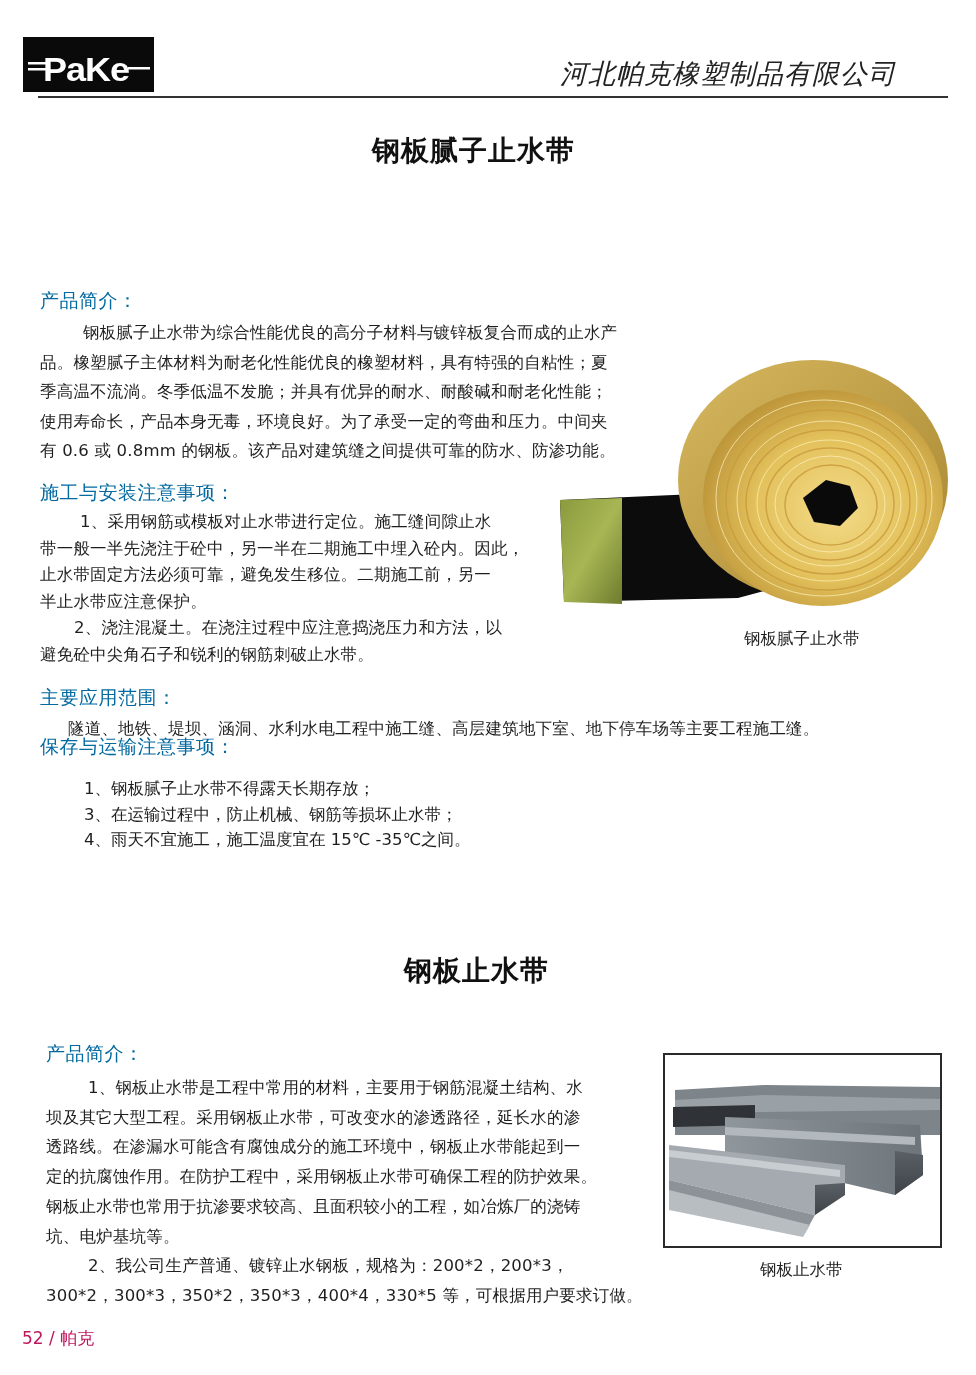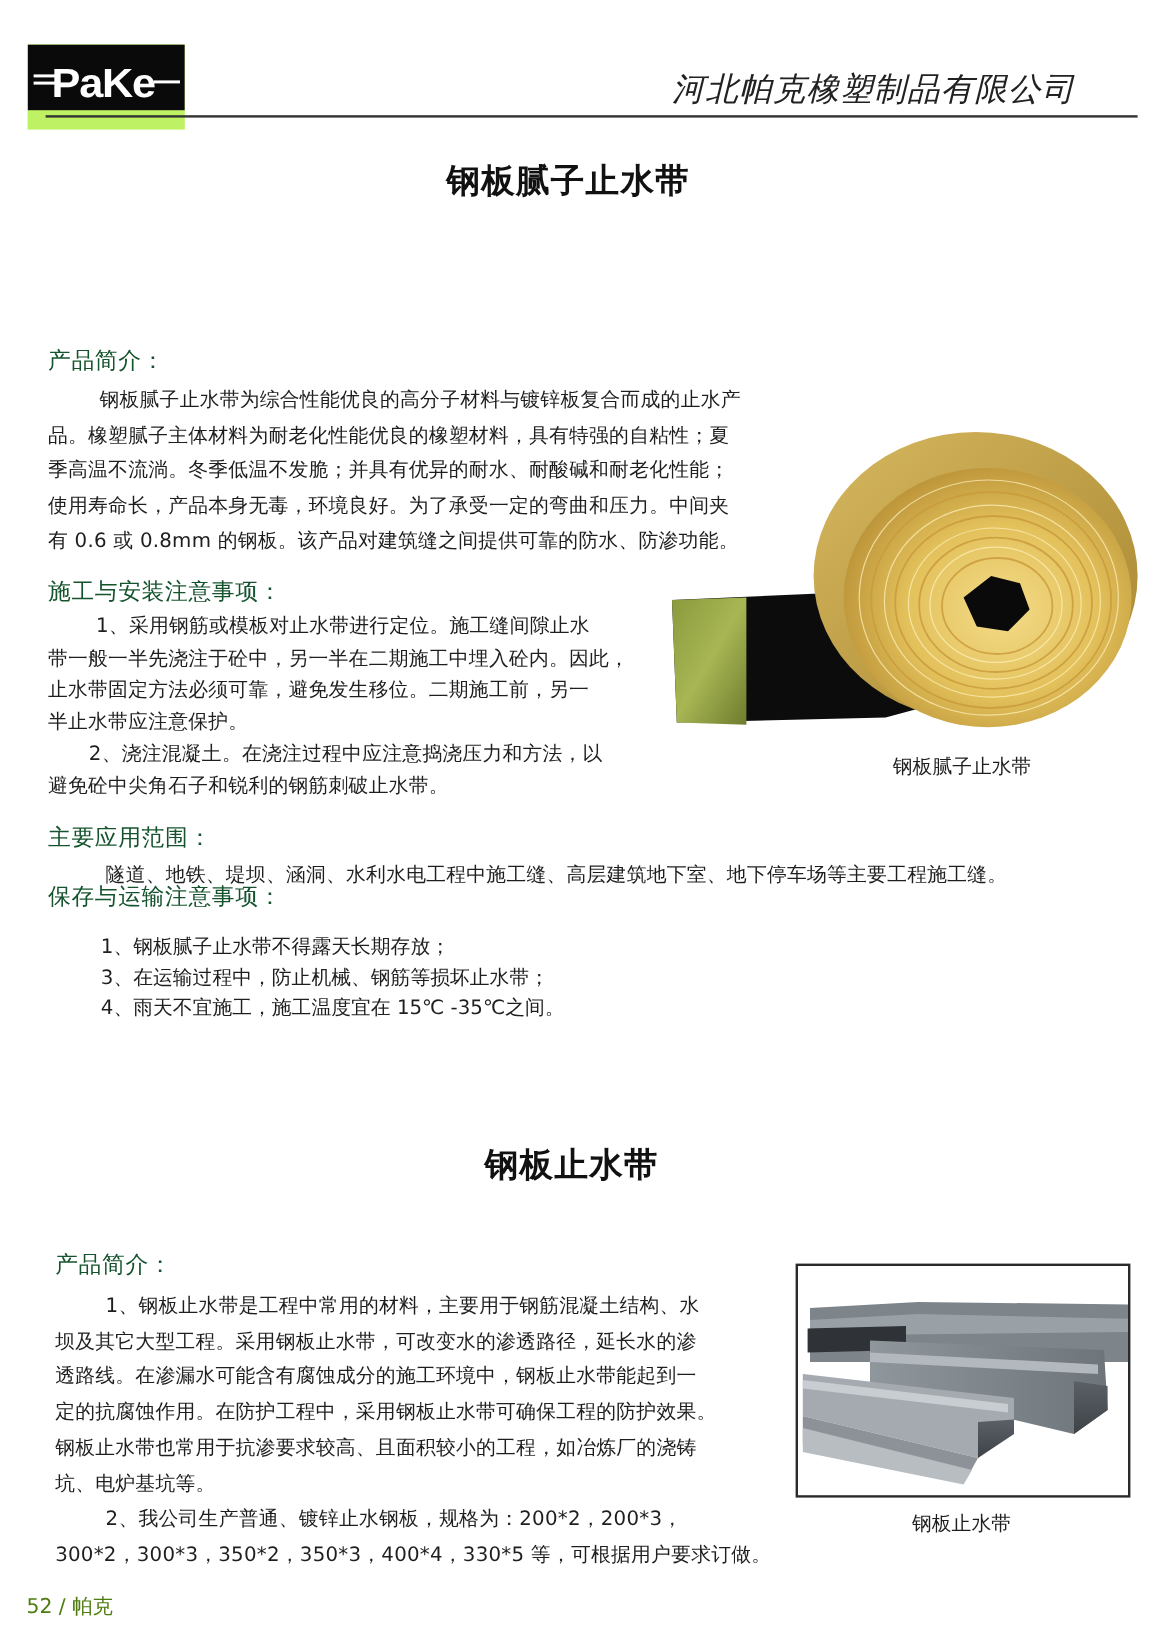--- a/index.html
+++ b/index.html
@@ -3,53 +3,53 @@
 <meta charset="utf-8">
 <style>
   html, body { margin: 0; padding: 0; background: #ffffff; }
   body {
     width: 976px; height: 1375px; position: relative; overflow: hidden;
     font-family: "DejaVu Sans", "Liberation Sans", sans-serif; color: #1a1a1a;
   }
   .abs { position: absolute; }
   
   .logo {
-    left: 23px; top: 37px; width: 131px; height: 71px; background: #bef264;
+    left: 23px; top: 37px; width: 131px; height: 54px; background: #bef264;
   }
   .logo svg { display: block; }
   .company {
     left: 560px; top: 56px; font-family: Liberation Sans, sans-serif;
     font-size: 27px; font-style: italic; color: #222; letter-spacing: 1px;
     white-space: nowrap;
   }
   .header-rule { left: 38px; top: 96px; width: 910px; height: 2px; background: #333; }
 
   .title {
     font-size: 28px; font-weight: bold; color: #111; letter-spacing: 1px;
     white-space: nowrap;
   }
   .sec-head {
-    font-size: 19px; color: #14532d; white-space: nowrap; letter-spacing: 0.5px;
+    font-size: 19px; color: #0369a1; white-space: nowrap; letter-spacing: 0.5px;
   }
   .para {
     font-size: 16.5px; color: #1e1e1e; line-height: 29.5px; letter-spacing: 0.2px;
   }
   .indent { text-indent: 2.6em; }
   .line { white-space: nowrap; }
   .caption { font-size: 16.5px; color: #1e1e1e; white-space: nowrap; }
   .list-line { font-size: 16.5px; color: #1e1e1e; line-height: 25.5px; white-space: nowrap; }
 
   
   .roll-img { left: 558px; top: 330px; width: 398px; height: 282px; }
   
   .plate-frame {
     left: 663px; top: 1053px; width: 275px; height: 191px;
     border: 2px solid #2a2a2a; background: #fff; overflow: hidden;
   }
-  .page-num { left: 22px; top: 1327px; font-size: 17px; color: #4d7c0f; white-space: nowrap; }
+  .page-num { left: 22px; top: 1327px; font-size: 17px; color: #be185d; white-space: nowrap; }
 </style>
 </head>
 <body>
 
 <div class="abs logo">
   <svg width="131" height="55" viewBox="0 0 131 55">
     <rect width="131" height="55" fill="#0a0a0a"></rect>
 
     <rect x="5" y="25" width="20" height="2.5" fill="#fff"></rect>
     <rect x="5" y="31" width="20" height="2.5" fill="#fff"></rect>
@@ -119,21 +119,21 @@
       <ellipse cx="271" cy="173" rx="72" ry="63"></ellipse>
       <ellipse cx="272" cy="174" rx="55" ry="48"></ellipse>
     </g>
 
     <path d="M245,168 L268,150 L292,156 L300,178 L282,196 L256,192 Z" fill="#0a0a0a"></path>
   </svg>
 </div>
 <div class="abs caption" style="left:744px; top:628px;">钢板腻子止水带</div>
 
 <div class="abs sec-head" style="left:40px; top:685px;">主要应用范围：</div>
-<div class="abs para line" style="left:88px; top:714px;">隧道、地铁、堤坝、涵洞、水利水电工程中施工缝、高层建筑地下室、地下停车场等主要工程施工缝。</div>
+<div class="abs para line" style="left:68px; top:714px;">隧道、地铁、堤坝、涵洞、水利水电工程中施工缝、高层建筑地下室、地下停车场等主要工程施工缝。</div>
 
 <div class="abs sec-head" style="left:40px; top:734px;">保存与运输注意事项：</div>
 <div class="abs" style="left:84px; top:776px;">
   <div class="list-line">1、钢板腻子止水带不得露天长期存放；</div>
   <div class="list-line">3、在运输过程中，防止机械、钢筋等损坏止水带；</div>
   <div class="list-line">4、雨天不宜施工，施工温度宜在 15℃ -35℃之间。</div>
 </div>
 
 <div class="abs title" style="left:404px; top:952px;">钢板止水带</div>
 

